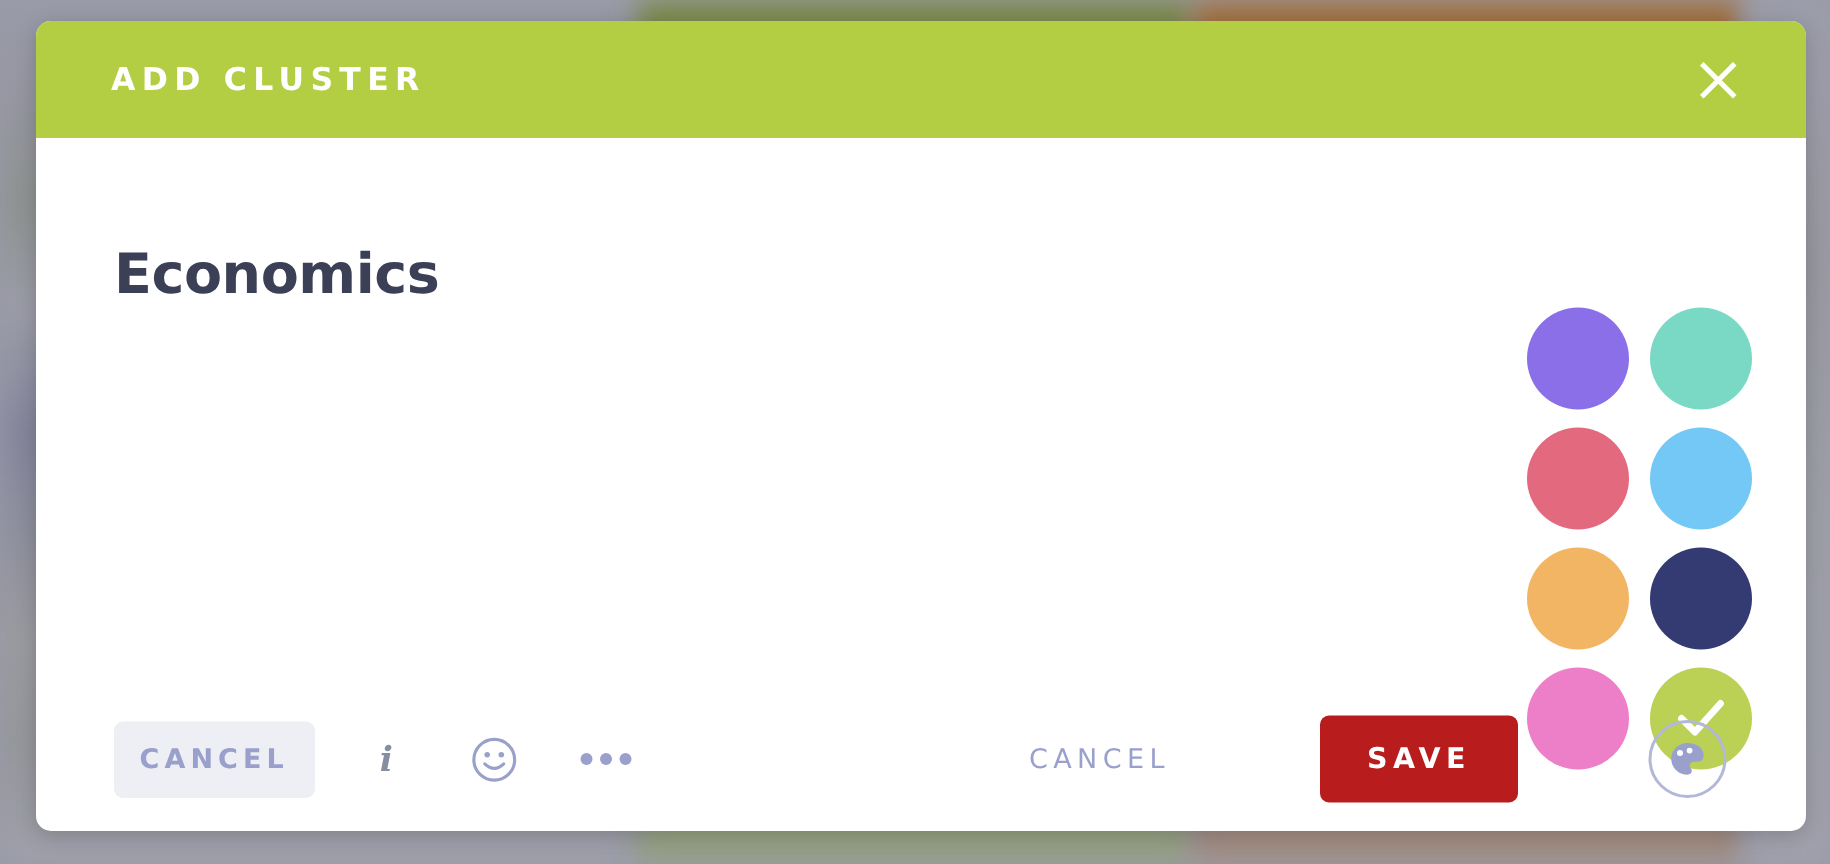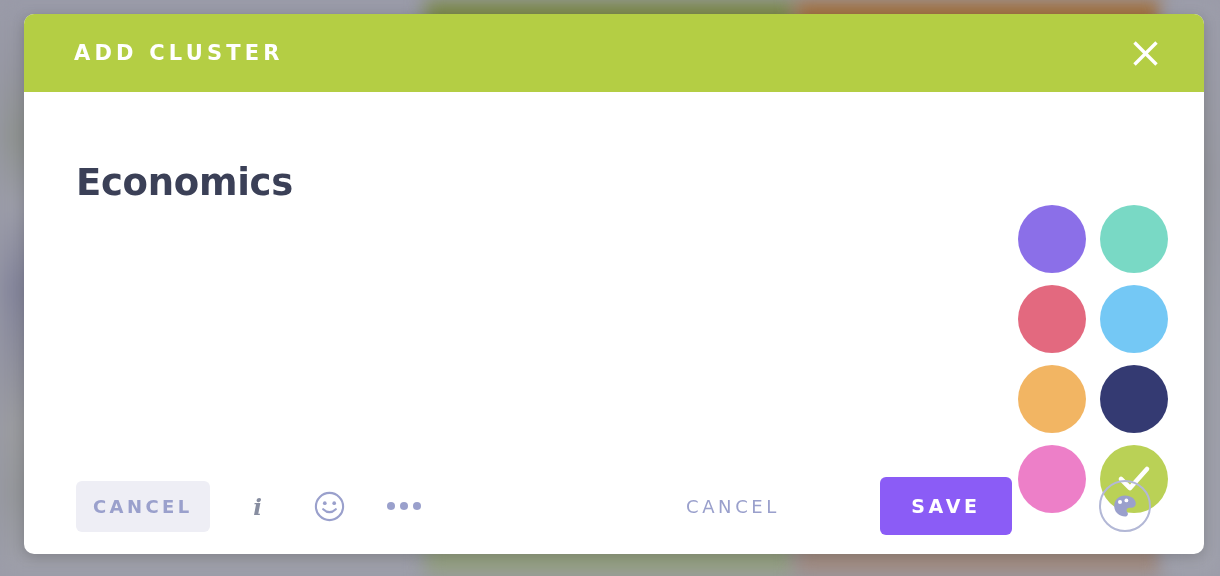--- a/index.html
+++ b/index.html
@@ -207,21 +207,21 @@
   #cancel-button {
     color: #9aa0cc;
     font-size: 18px;
     font-weight: normal;
     letter-spacing: 3.6px;
     padding: 14px 22px;
     cursor: pointer;
   }
   #save-button {
     margin-left: 78px;
-    background: #8b5cf6;
+    background: #b91c1c;
     color: #ffffff;
     font-size: 19px;
     font-weight: bold;
     letter-spacing: 3.6px;
     width: 132px;
     height: 58px;
     border-radius: 6px;
     display: flex;
     align-items: center;
     justify-content: center;

